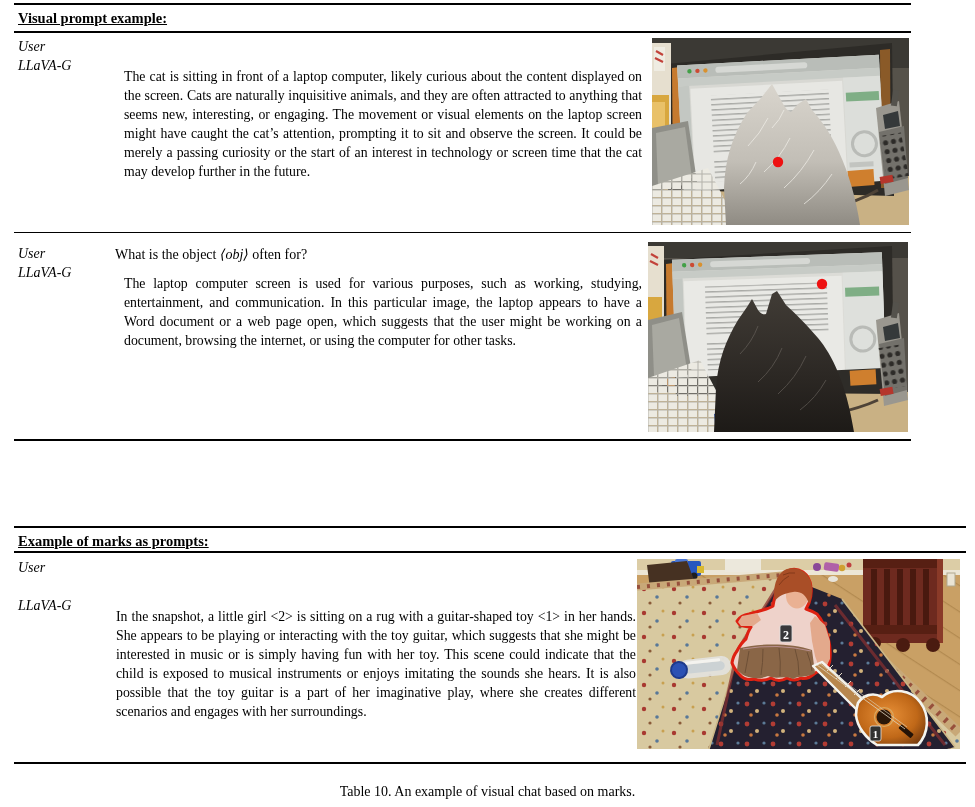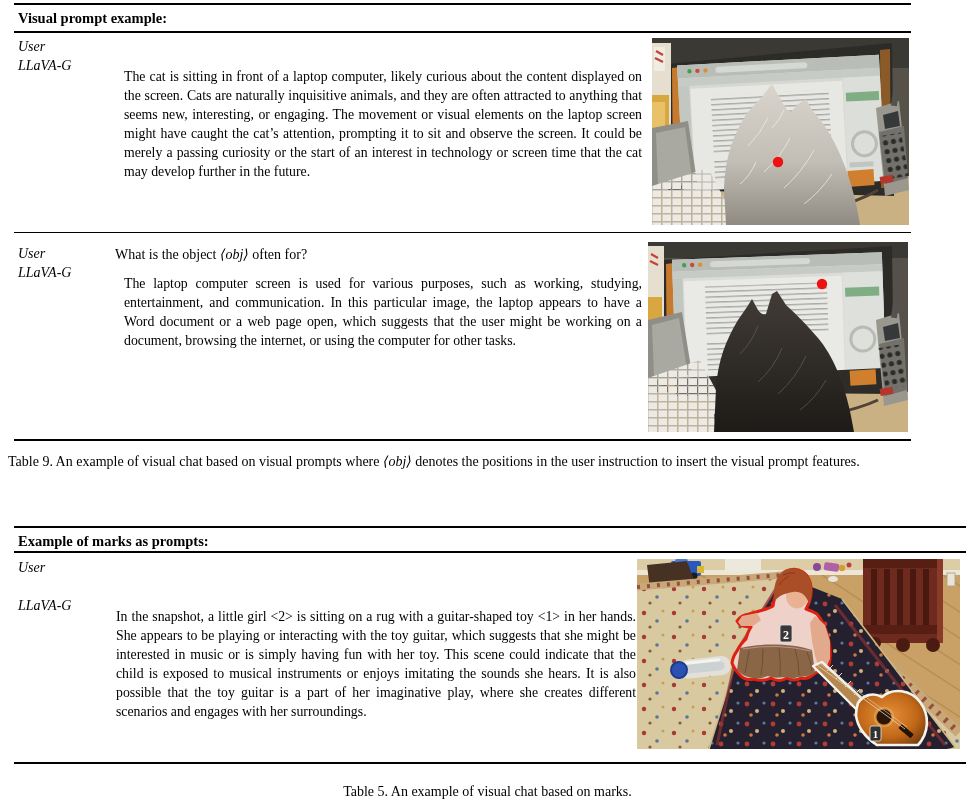--- a/index.html
+++ b/index.html
@@ -2,21 +2,21 @@
 <html><head>
 <meta charset="utf-8">
 <style>
   html,body { margin:0; padding:0; background:#ffffff; }
   .page {
     position:relative; width:975px; height:807px; background:#fff;
     font-family:"Liberation Serif","DejaVu Serif",serif; color:#000;
     overflow:hidden;
   }
   .rule { position:absolute; background:#000; }
-  .thead { position:absolute; font-weight:bold; font-size:14.5px; white-space:nowrap; }
+  .thead { position:absolute; font-weight:bold; font-size:14.5px; white-space:nowrap;text-decoration:underline; }
   .spk { position:absolute; font-size:14px; white-space:nowrap;font-style:italic; }
   .qline { position:absolute; font-size:14px; white-space:nowrap; }
   .ans { position:absolute; font-size:13.8px; line-height:19px; text-align:justify; margin:9px; }
   .obj { font-style:italic; font-family:"Liberation Serif","DejaVu Serif","DejaVu Sans",serif; }
   .cap { position:absolute; font-size:14px; line-height:19px; text-align:justify; }
   .cap-center { position:absolute; font-size:14px; text-align:center; }
   .fig { position:absolute; }
   svg { display:block; }
 </style>
 </head>
@@ -192,21 +192,20 @@
           <path d="M130,152 q18,-16 28,-38"></path>
             <path d="M152,168 q16,-12 26,-30"></path>
         </g>
       </g>
       <circle cx="174" cy="42" r="5.2" fill="#ee1111"></circle>
     </svg>
   </div>
 
   <div class="rule" style="left:14px; top:439px; width:897px; height:2px;"></div>
 
-  <div class="cap" style="left:8px; top:452px; width:915px;"><span>Table 9. An example of visual chat based on visual prompts where </span><span class="obj">⟨obj⟩</span><span> denotes the positions in the user instruction to insert the visual prompt features.</span></div>
 
   <div class="rule" style="left:14px; top:526px; width:952px; height:2px;"></div>
   <div class="thead" style="left:18px; top:533px;">Example of marks as prompts:</div>
   <div class="rule" style="left:14px; top:551px; width:952px; height:2px;"></div>
 
   <div class="spk" style="left:18px; top:560px;">User</div>
   <div class="spk" style="left:18px; top:598px;">LLaVA-G</div>
   <p class="ans" style="left:107px; top:598px; width:520px;">In the snapshot, a little girl &lt;2&gt; is sitting on a rug with a guitar-shaped toy &lt;1&gt; in her hands. She appears to be playing or interacting with the toy guitar, which suggests that she might be interested in music or is simply having fun with her toy. This scene could indicate that the child is exposed to musical instruments or enjoys imitating the sounds she hears. It is also possible that the toy guitar is a part of her imaginative play, where she creates different scenarios and engages with her surroundings.</p>
 
   <div class="fig" style="left:637px; top:559px;">
@@ -324,15 +323,15 @@
         </g>
         <path d="M180,106 L268,170" stroke="#ded6c0" stroke-width=".8"></path>
         <path d="M182,104 L270,168" stroke="#ded6c0" stroke-width=".6"></path>
         <rect x="233" y="167" width="11" height="15" rx="2" fill="#323230" stroke="#e4e4e4" stroke-width=".8"></rect>
         <text x="238.5" y="179" text-anchor="middle" font-size="11" font-weight="bold" fill="#ffffff" font-family="Liberation Serif, DejaVu Serif, serif">1</text>
       </g>
     </svg>
   </div>
 
   <div class="rule" style="left:14px; top:762px; width:952px; height:2px;"></div>
-  <div class="cap-center" style="left:0; top:784px; width:975px;">Table 5. An example of visual chat based on marks.</div>
+  <div class="cap-center" style="left:0; top:784px; width:975px;">Table 10. An example of visual chat based on marks.</div>
 
 </div>
 
 </body></html>

